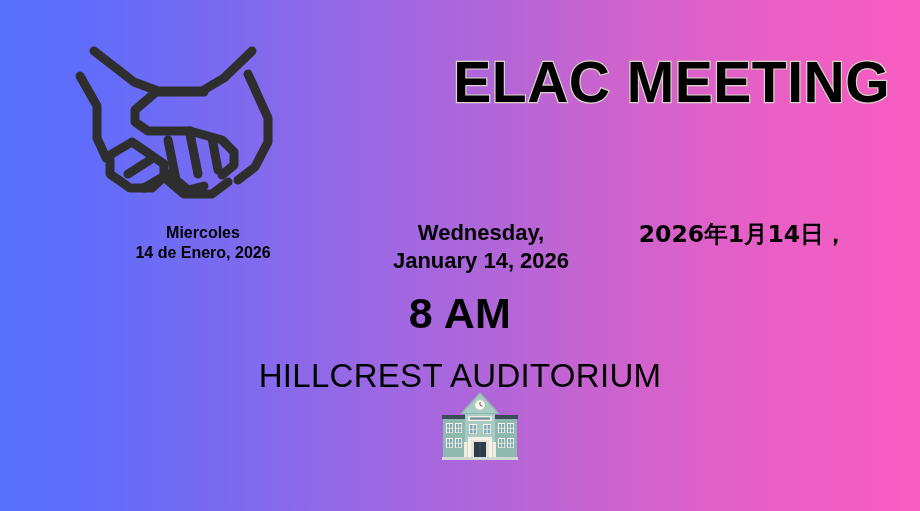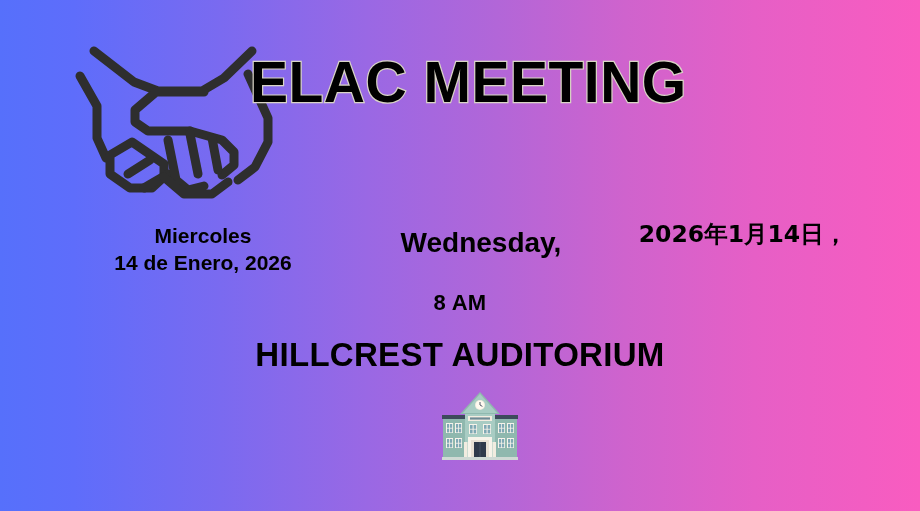--- a/index.html
+++ b/index.html
@@ -34,21 +34,21 @@
     height: 170px;
   }
   #handshake-icon svg { display: block; width: 100%; height: 100%; }
 
   
   #title-block {
     position: absolute;
     left: 250px;
     top: 54px;
     width: 640px;
-    text-align: left;
+    text-align: right;
   }
   #main-title {
     font-size: 57px;
     font-weight: 700;
     letter-spacing: 0.5px;
     color: #000;
     line-height: 1.0;
     margin: 0;
     -webkit-text-stroke: 2.4px #d9d4c6;
     paint-order: stroke fill;
@@ -79,56 +79,56 @@
     color: #000;
     font-weight: 700;
     line-height: 1.28;
   }
   .date-col .line { display: block; white-space: nowrap; }
 
   #date-col-es {
     left: 78px;
     top: 4px;
     width: 250px;
-    font-size: 21px;
+    font-size: 16px;
   }
   #date-col-en {
     left: 370px;
-    top: 6px;
+    top: 0;
     width: 222px;
-    font-size: 28px;
+    font-size: 22px;
   }
   #date-col-zh {
     left: 620px;
     top: 0;
     width: 246px;
     font-size: 23.5px;
     font-family: "DejaVu Sans", "Liberation Sans", sans-serif;
     line-height: 1.34;
   }
 
   
   #time-venue {
     position: absolute;
     left: 0;
     top: 292px;
     width: 920px;
     text-align: center;
   }
   #meeting-time {
-    font-size: 22px;
+    font-size: 43px;
     font-weight: 700;
     color: #000;
     line-height: 1.0;
     margin: 0;
     letter-spacing: 0.3px;
   }
   #meeting-venue {
     font-size: 33px;
-    font-weight: 700;
+    font-weight: 400;
     color: #000;
     line-height: 1.0;
     margin: 24px 0 0 0;
     letter-spacing: 0.3px;
   }
 
   
   #school-icon {
     position: absolute;
     left: 440px;
@@ -176,20 +176,21 @@
 
   <div id="dates-row">
 
     <div class="date-col" id="date-col-es">
       <span class="line">Miercoles</span>
       <span class="line">14 de Enero, 2026</span>
     </div>
 
     <div class="date-col" id="date-col-en">
       <span class="line">Wednesday,</span>
+      <span class="line">January 14, 2026</span>
     </div>
 
     <div class="date-col" id="date-col-zh">
       <span class="line">2026年1月14日，</span>
     </div>
 
   </div>
 
   <div id="time-venue">
     <div id="meeting-time">8 AM</div>

